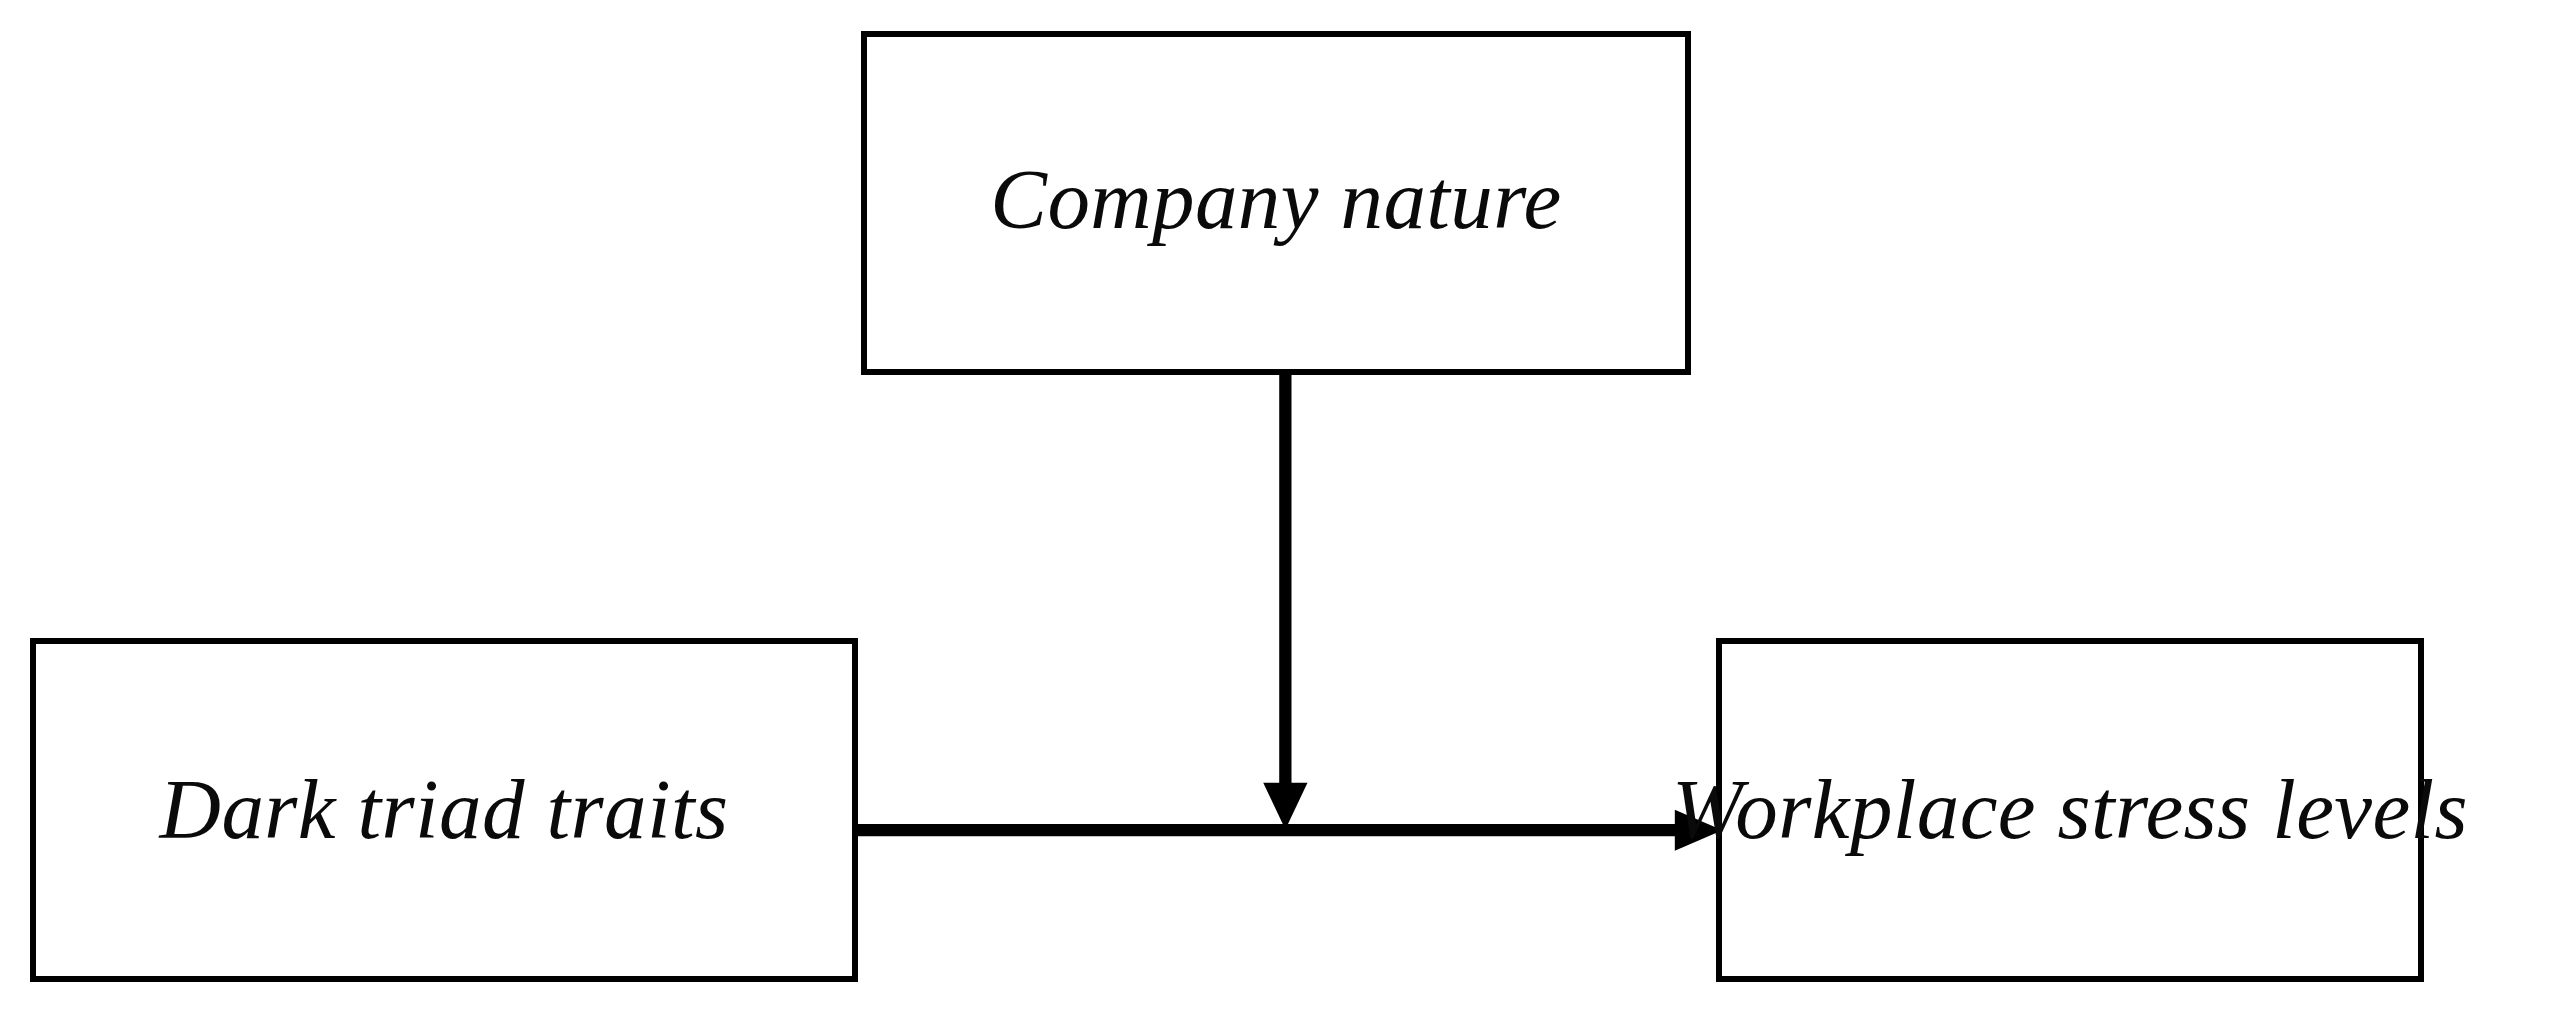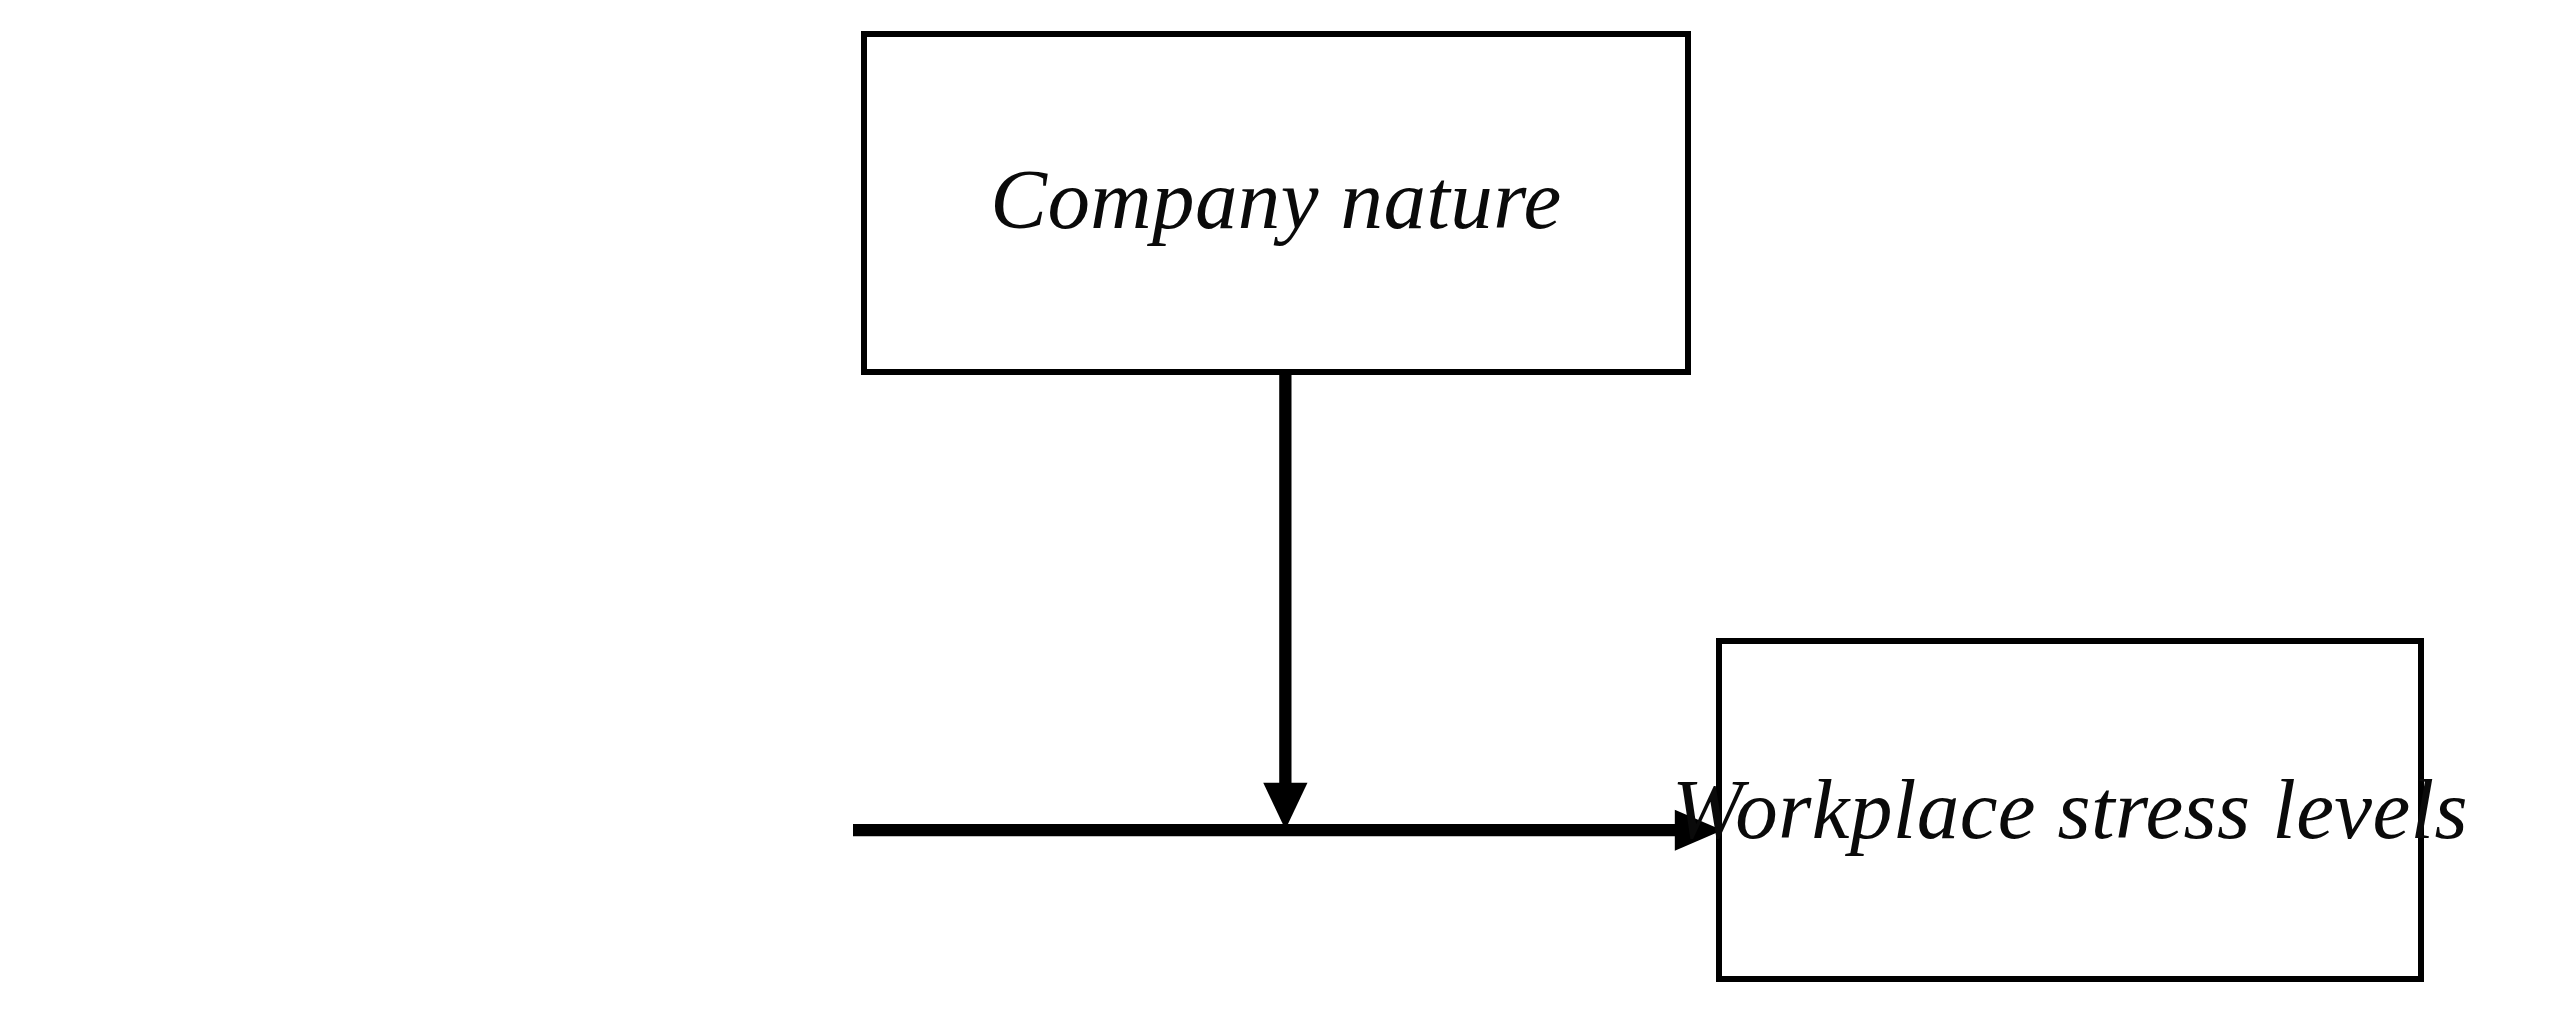--- a/index.html
+++ b/index.html
@@ -84,20 +84,23 @@
 </style>
 </head>
 <body>
 
 <div id="canvas">
 
   <div class="node" id="node-moderator">
     <span class="node-label">Company nature</span>
   </div>
 
+  <div class="node" id="node-predictor">
+    <span class="node-label">Dark triad traits</span>
+  </div>
 
   <div class="node" id="node-outcome">
     <span class="node-label">Workplace stress levels</span>
   </div>
 
   <div class="connector" id="connector-main">
     <svg width="871" height="46" viewBox="0 0 1062 56" aria-hidden="true">
       <line x1="0" y1="27" x2="1006" y2="27" stroke="#000000" stroke-width="15"></line>
       <polygon points="1002,2 1060,27 1002,52" fill="#000000"></polygon>
     </svg>

